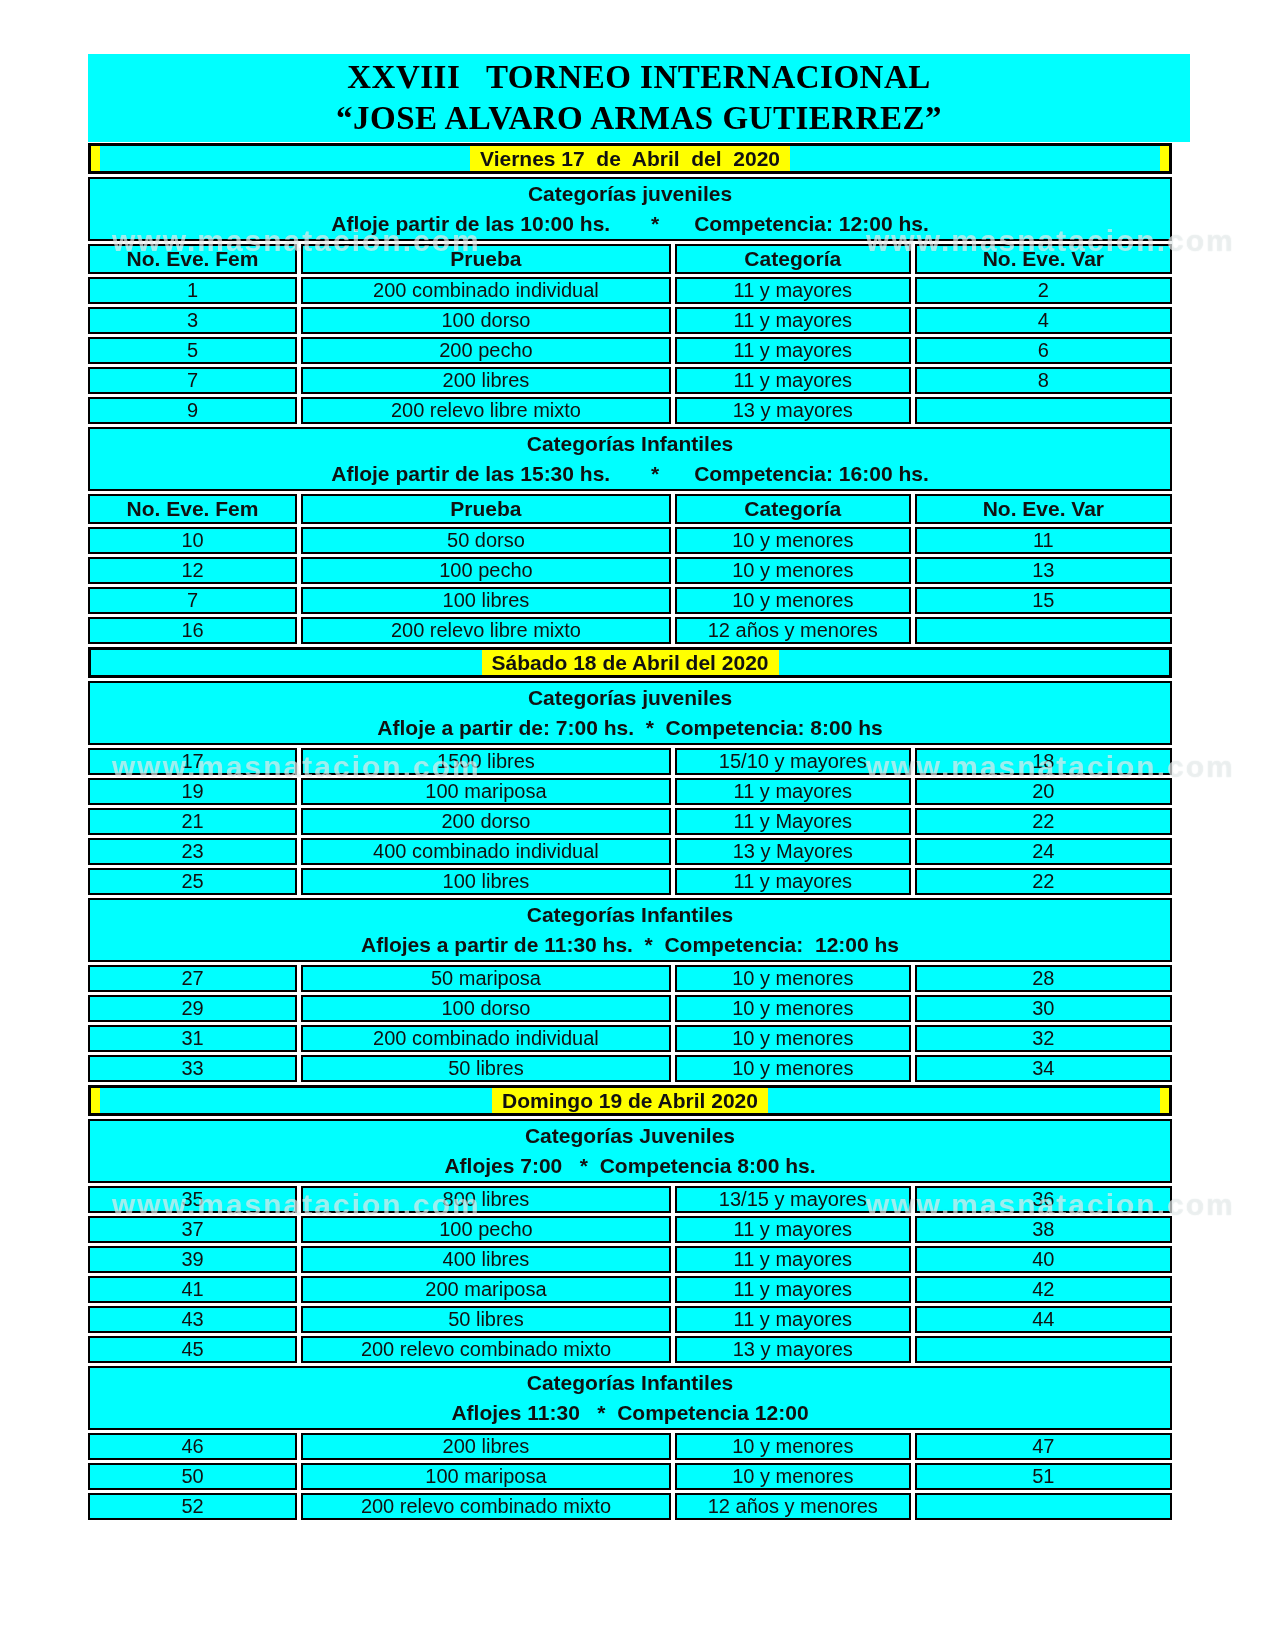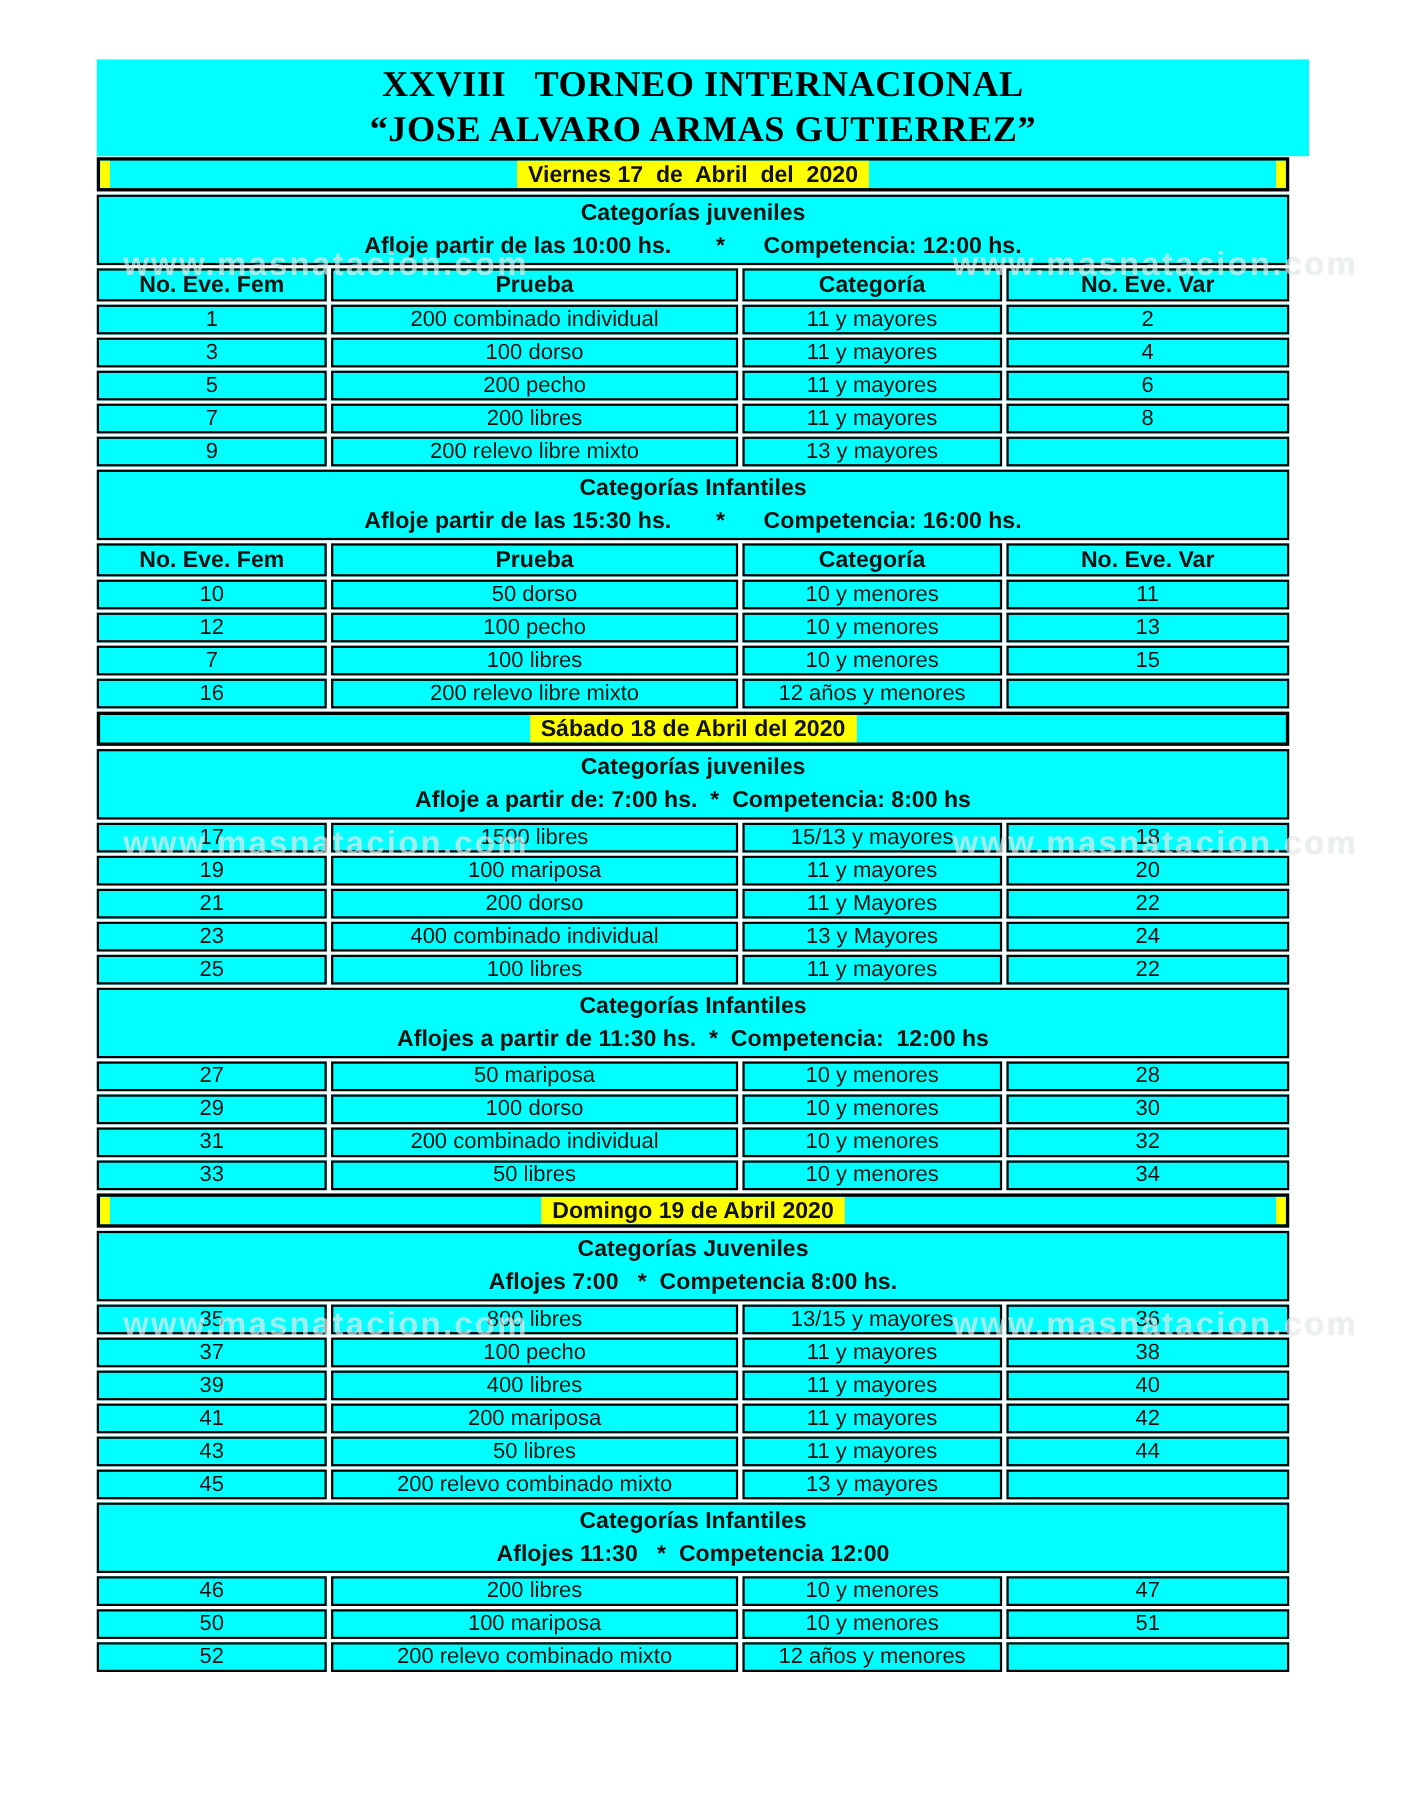--- a/index.html
+++ b/index.html
@@ -157,21 +157,21 @@
           </tr>
           <tr>
             <td class="section-cell" colspan="4">
               <div class="section-name">Categorías juveniles</div>
               <div class="section-sched">Afloje a partir de: 7:00 hs.  *  Competencia: 8:00 hs</div>
             </td>
           </tr>
           <tr>
             <td class="data-cell">17</td>
             <td class="data-cell">1500 libres</td>
-            <td class="data-cell">15/13 y mayores</td>
+            <td class="data-cell">15/10 y mayores</td>
             <td class="data-cell">18</td>
           </tr>
           <tr>
             <td class="data-cell">19</td>
             <td class="data-cell">100 mariposa</td>
             <td class="data-cell">11 y mayores</td>
             <td class="data-cell">20</td>
           </tr>
           <tr>
             <td class="data-cell">21</td>

